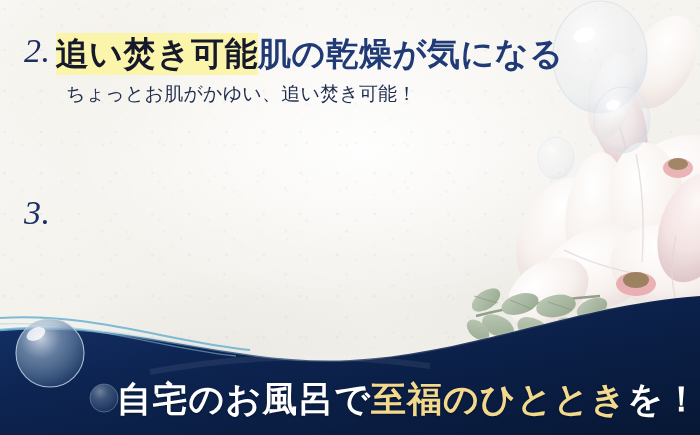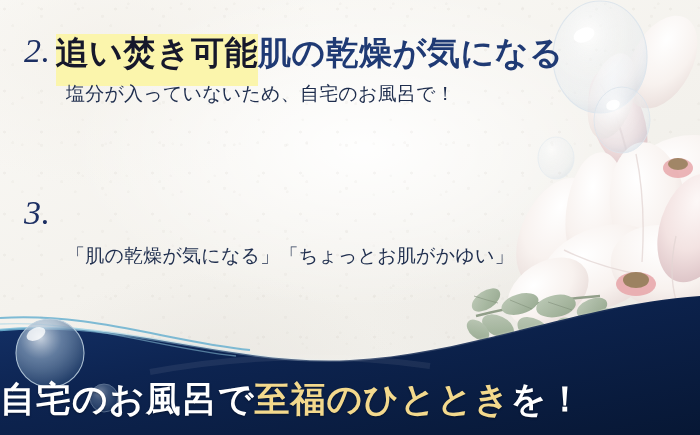--- a/index.html
+++ b/index.html
@@ -61,41 +61,40 @@
   }
   .head-text{
     font-family:"DejaVu Serif","Liberation Serif",serif;
     font-size:33px;font-weight:700;
     color:#1f3a74;
     letter-spacing:.5px;
   }
   .hl{
     background:linear-gradient(#fbf5ac,#fbf5ac);
     color:#16182b;
-    padding:1px 0 15px 0;
+    padding:1px 0 2px 0;
     box-decoration-break:clone;
-    font-family:Liberation Serif, serif;
     -webkit-box-decoration-break:clone;
   }
   .body-lines{
     padding-left:66px;
     margin-top:10px;
     font-family:"DejaVu Sans","Liberation Sans",sans-serif;
     font-size:19px;font-weight:500;
     color:#1e2d4d;
     line-height:1.42;
     letter-spacing:.2px;
     white-space:nowrap;
   }
   .body-lines div{margin-bottom:1px;}
 
   
   .banner{
     position:absolute;left:0;bottom:0;width:700px;height:72px;
-    display:flex;align-items:center;justify-content:flex-start;
+    display:flex;align-items:center;justify-content:flex-end;
     white-space:nowrap;
   }
   .banner-text{
     font-family:"DejaVu Serif","Liberation Serif",serif;
     font-size:35px;font-weight:700;letter-spacing:1px;
   }
   .bw{color:#ffffff;text-shadow:0 1px 2px rgba(0,0,0,.35);}
   .bg-gold{color:#f3d98d;text-shadow:0 1px 2px rgba(0,0,0,.35);}
 </style>
 </head>
@@ -229,30 +228,29 @@
   </svg>
 
   <div class="content">
 
     <div class="block block-2">
       <div class="head">
         <span class="num">2.</span>
         <span class="head-text"><span class="hl">追い焚き可能</span><span>肌の乾燥が気になる</span></span>
       </div>
       <div class="body-lines">
-        <div>塩分が入っていないため、自宅のお風呂で！</div>
+        <div>ちょっとお肌がかゆい、追い焚き可能！</div>
       </div>
     </div>
 
     <div class="block block-3">
       <div class="head">
         <span class="num">3.</span>
       </div>
       <div class="body-lines">
-        <div>「肌の乾燥が気になる」「ちょっとお肌がかゆい」</div>
       </div>
     </div>
 
     <div class="banner">
       <span class="banner-text"><span class="bw">自宅のお風呂で</span><span class="bg-gold">至福のひととき</span><span class="bw">を！</span></span>
     </div>
 
   </div>
 </div>
 

